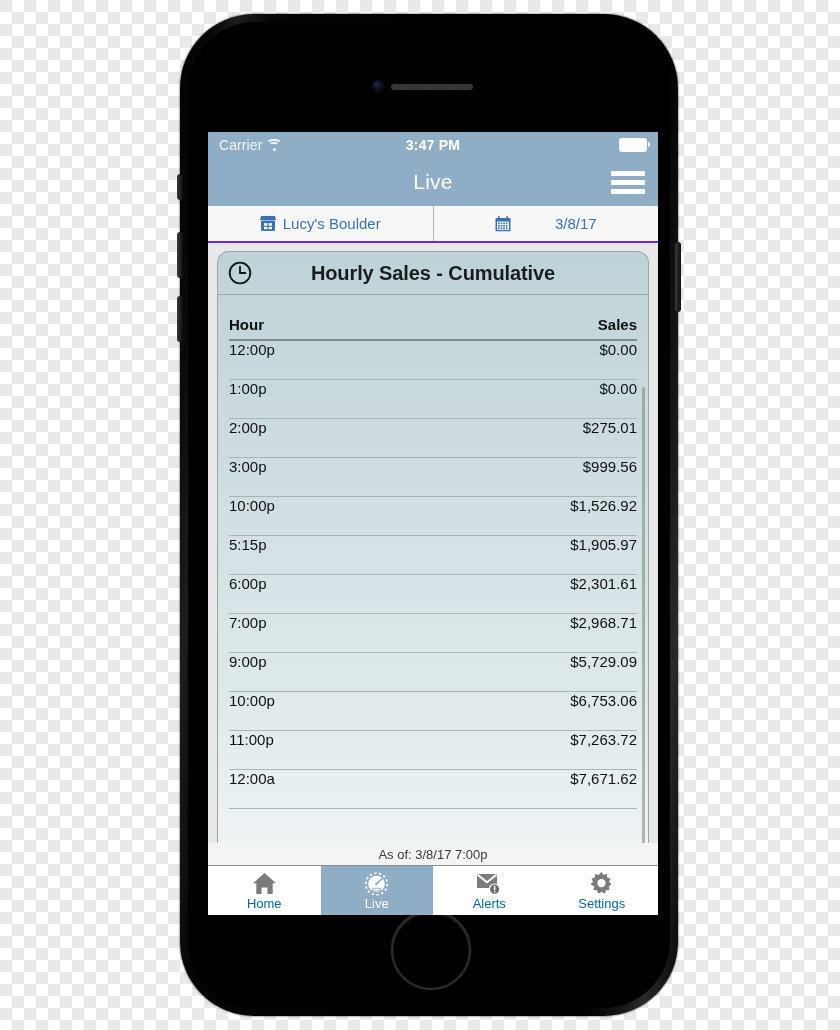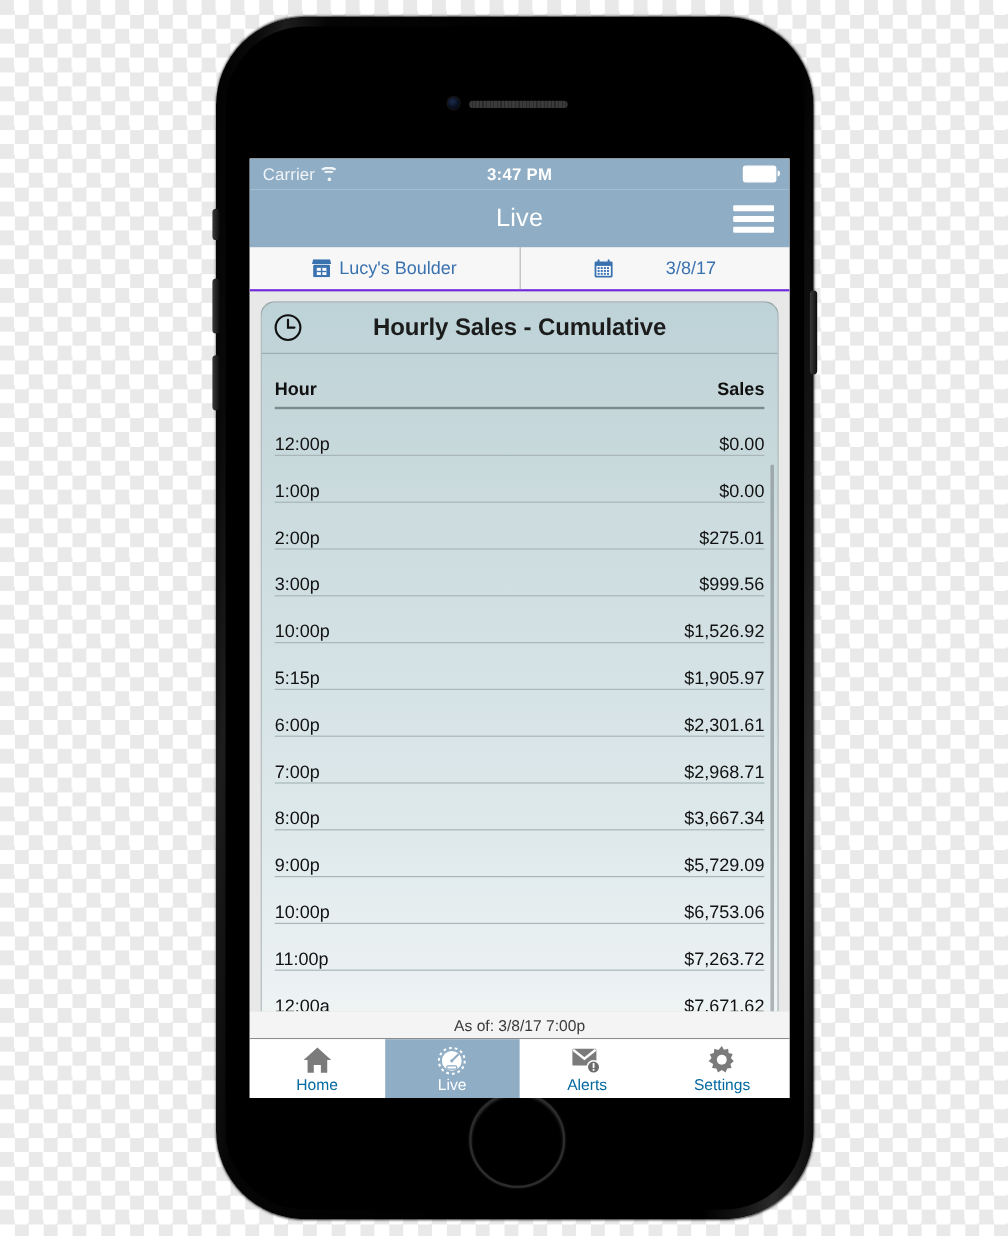--- a/index.html
+++ b/index.html
@@ -173,21 +173,21 @@
   .th-row{
     display:flex;align-items:flex-end;
     height:46px;
     border-bottom:2px solid #7d8b8d;
     box-sizing:border-box;
     padding-bottom:6px;
   }
   .th{font-size:15px;font-weight:bold;color:#101010;}
   .th.right{margin-left:auto;margin-top:25px;}
   .tr{
-    display:flex;align-items:flex-end;
+    display:flex;align-items:flex-start;
     height:39px;
     border-bottom:1px solid #a8b6b8;
     box-sizing:border-box;
   }
   .td{font-size:15px;color:#111111;}
   .td.right{margin-left:auto;}
   .scrollbar{
     position:absolute;right:3px;top:92px;
     width:3px;height:600px;
     background:rgba(120,130,132,.55);
@@ -340,24 +340,20 @@
                 </div>
                 <div class="tr">
                   <span class="td">6:00p</span>
                   <span class="td right">$2,301.61</span>
                 </div>
                 <div class="tr">
                   <span class="td">7:00p</span>
                   <span class="td right">$2,968.71</span>
                 </div>
                 <div class="tr">
-                  <span class="td">8:00p</span>
-                  <span class="td right">$3,667.34</span>
-                </div>
-                <div class="tr">
                   <span class="td">9:00p</span>
                   <span class="td right">$5,729.09</span>
                 </div>
                 <div class="tr">
                   <span class="td">10:00p</span>
                   <span class="td right">$6,753.06</span>
                 </div>
                 <div class="tr">
                   <span class="td">11:00p</span>
                   <span class="td right">$7,263.72</span>

